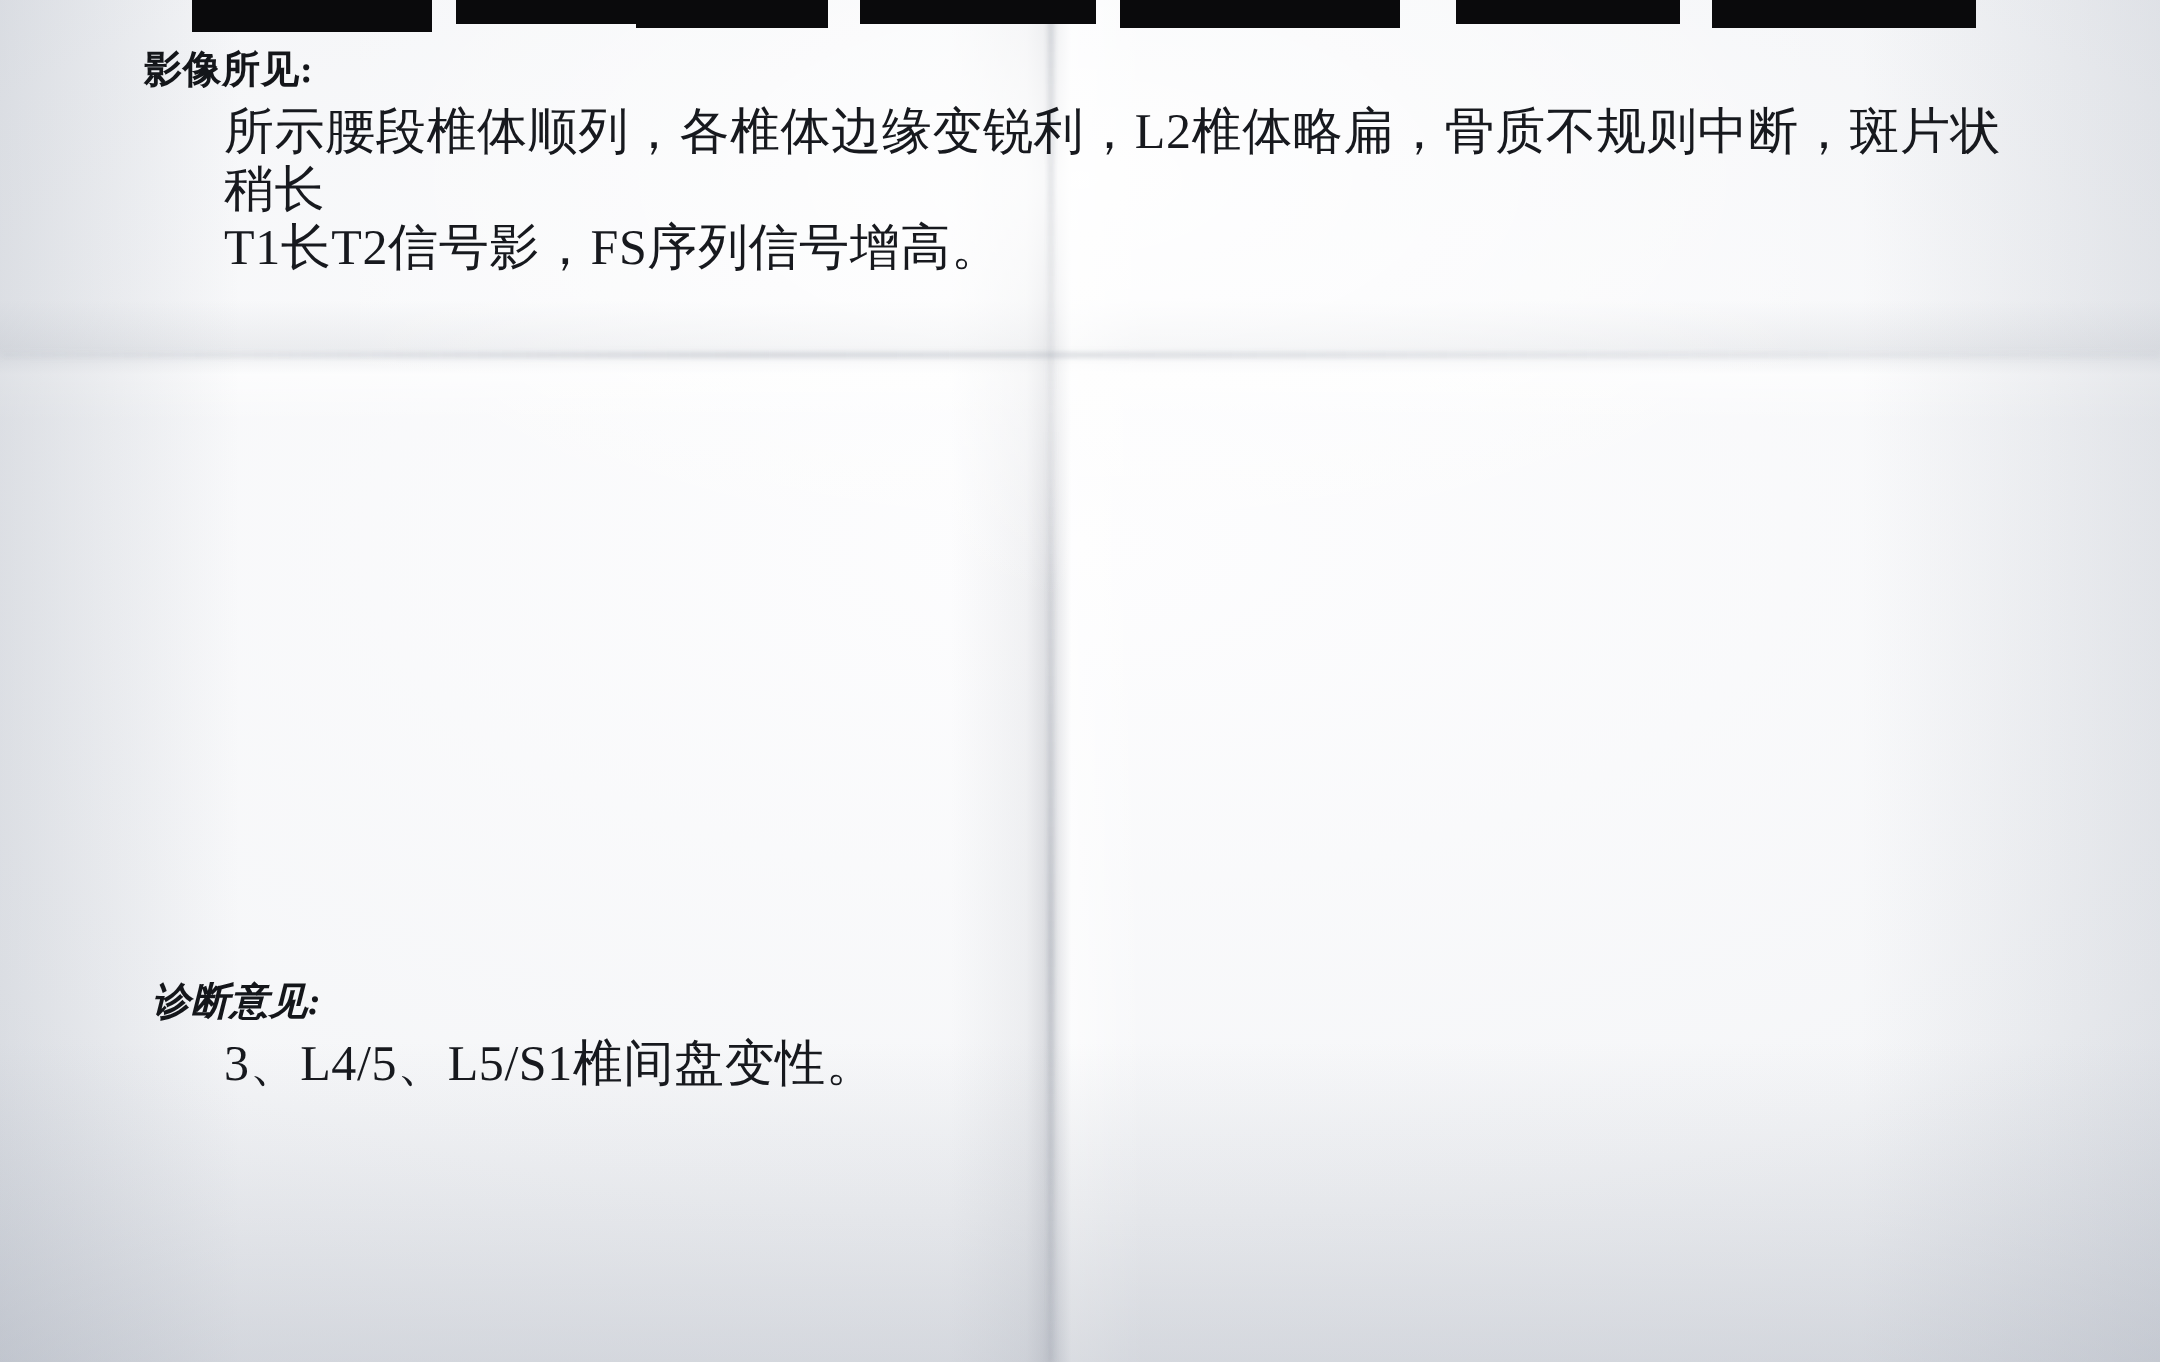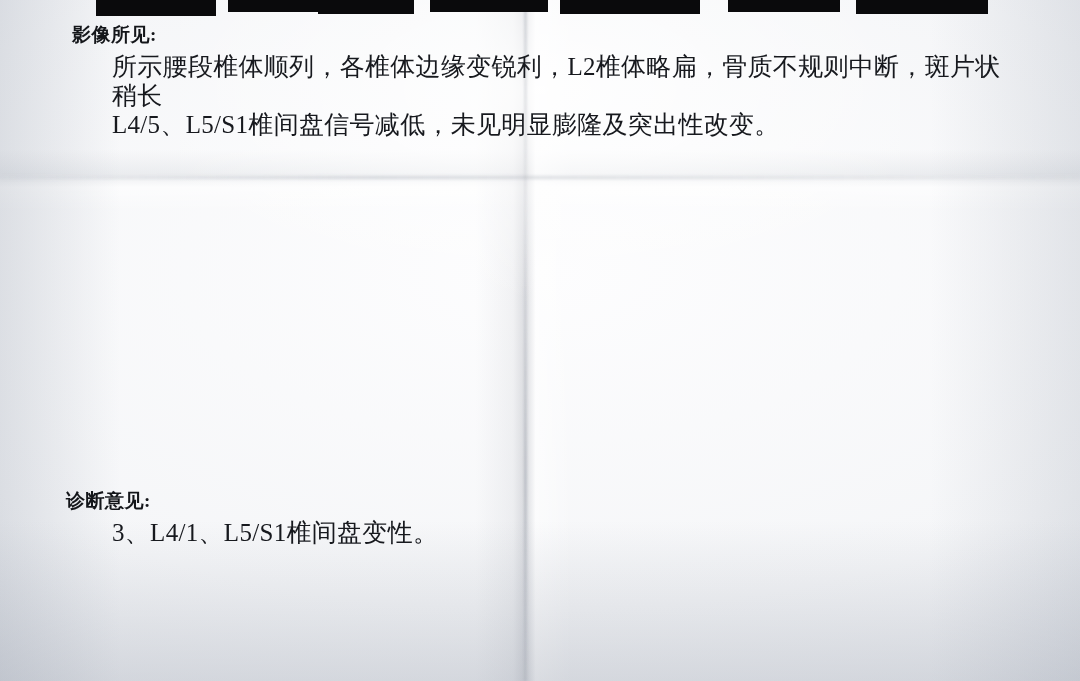--- a/index.html
+++ b/index.html
@@ -88,21 +88,21 @@
   .para {
     position: absolute;
     font-size: 25px;
     line-height: 29px;
     letter-spacing: 0.3px;
     color: #17191e;
     white-space: pre-wrap;
   }
   #findings-head { left: 72px; top: 22px; }
   #findings-body { left: 112px; top: 52px; width: 900px; }
-  #impression-head { left: 66px; top: 488px; }
+  #impression-head { left: 76px; top: 488px; font-style: italic; }
   #impression-body { left: 112px; top: 518px; width: 900px; }
 
   
   .crease {
     position: absolute;
     pointer-events: none;
   }
   .crease-v {
     left: 524px; top: 0; width: 3px; height: 681px;
     background: linear-gradient(to bottom, rgba(120,128,142,0.25), rgba(120,128,142,0.05) 30%, rgba(120,128,142,0.28) 70%, rgba(120,128,142,0.10));
@@ -134,20 +134,20 @@
       <div class="redact" style="left: 430px; width: 118px; height: 12px;"></div>
       <div class="redact" style="left: 560px; width: 140px; height: 14px;"></div>
       <div class="redact" style="left: 728px; width: 112px; height: 12px;"></div>
       <div class="redact" style="left: 856px; width: 132px; height: 14px;"></div>
     </div>
 
   <div class="doc">
 
     <div class="section-head" id="findings-head">影像所见:</div>
 
-    <div class="para" id="findings-body"><div>所示腰段椎体顺列，各椎体边缘变锐利，L2椎体略扁，骨质不规则中断，斑片状稍长</div><div>L4/5、L5/S1椎间盘信号减低，未见明显膨隆及突出性改变。</div></div>
+    <div class="para" id="findings-body"><div>所示腰段椎体顺列，各椎体边缘变锐利，L2椎体略扁，骨质不规则中断，斑片状稍长</div><div>T1长T2信号影，FS序列信号增高。</div></div>
 
     <div class="section-head" id="impression-head">诊断意见:</div>
 
-    <div class="para" id="impression-body"><div>3、L4/1、L5/S1椎间盘变性。</div></div>
+    <div class="para" id="impression-body"><div>3、L4/5、L5/S1椎间盘变性。</div></div>
 
   </div>
 </div>
 
 </body></html>

